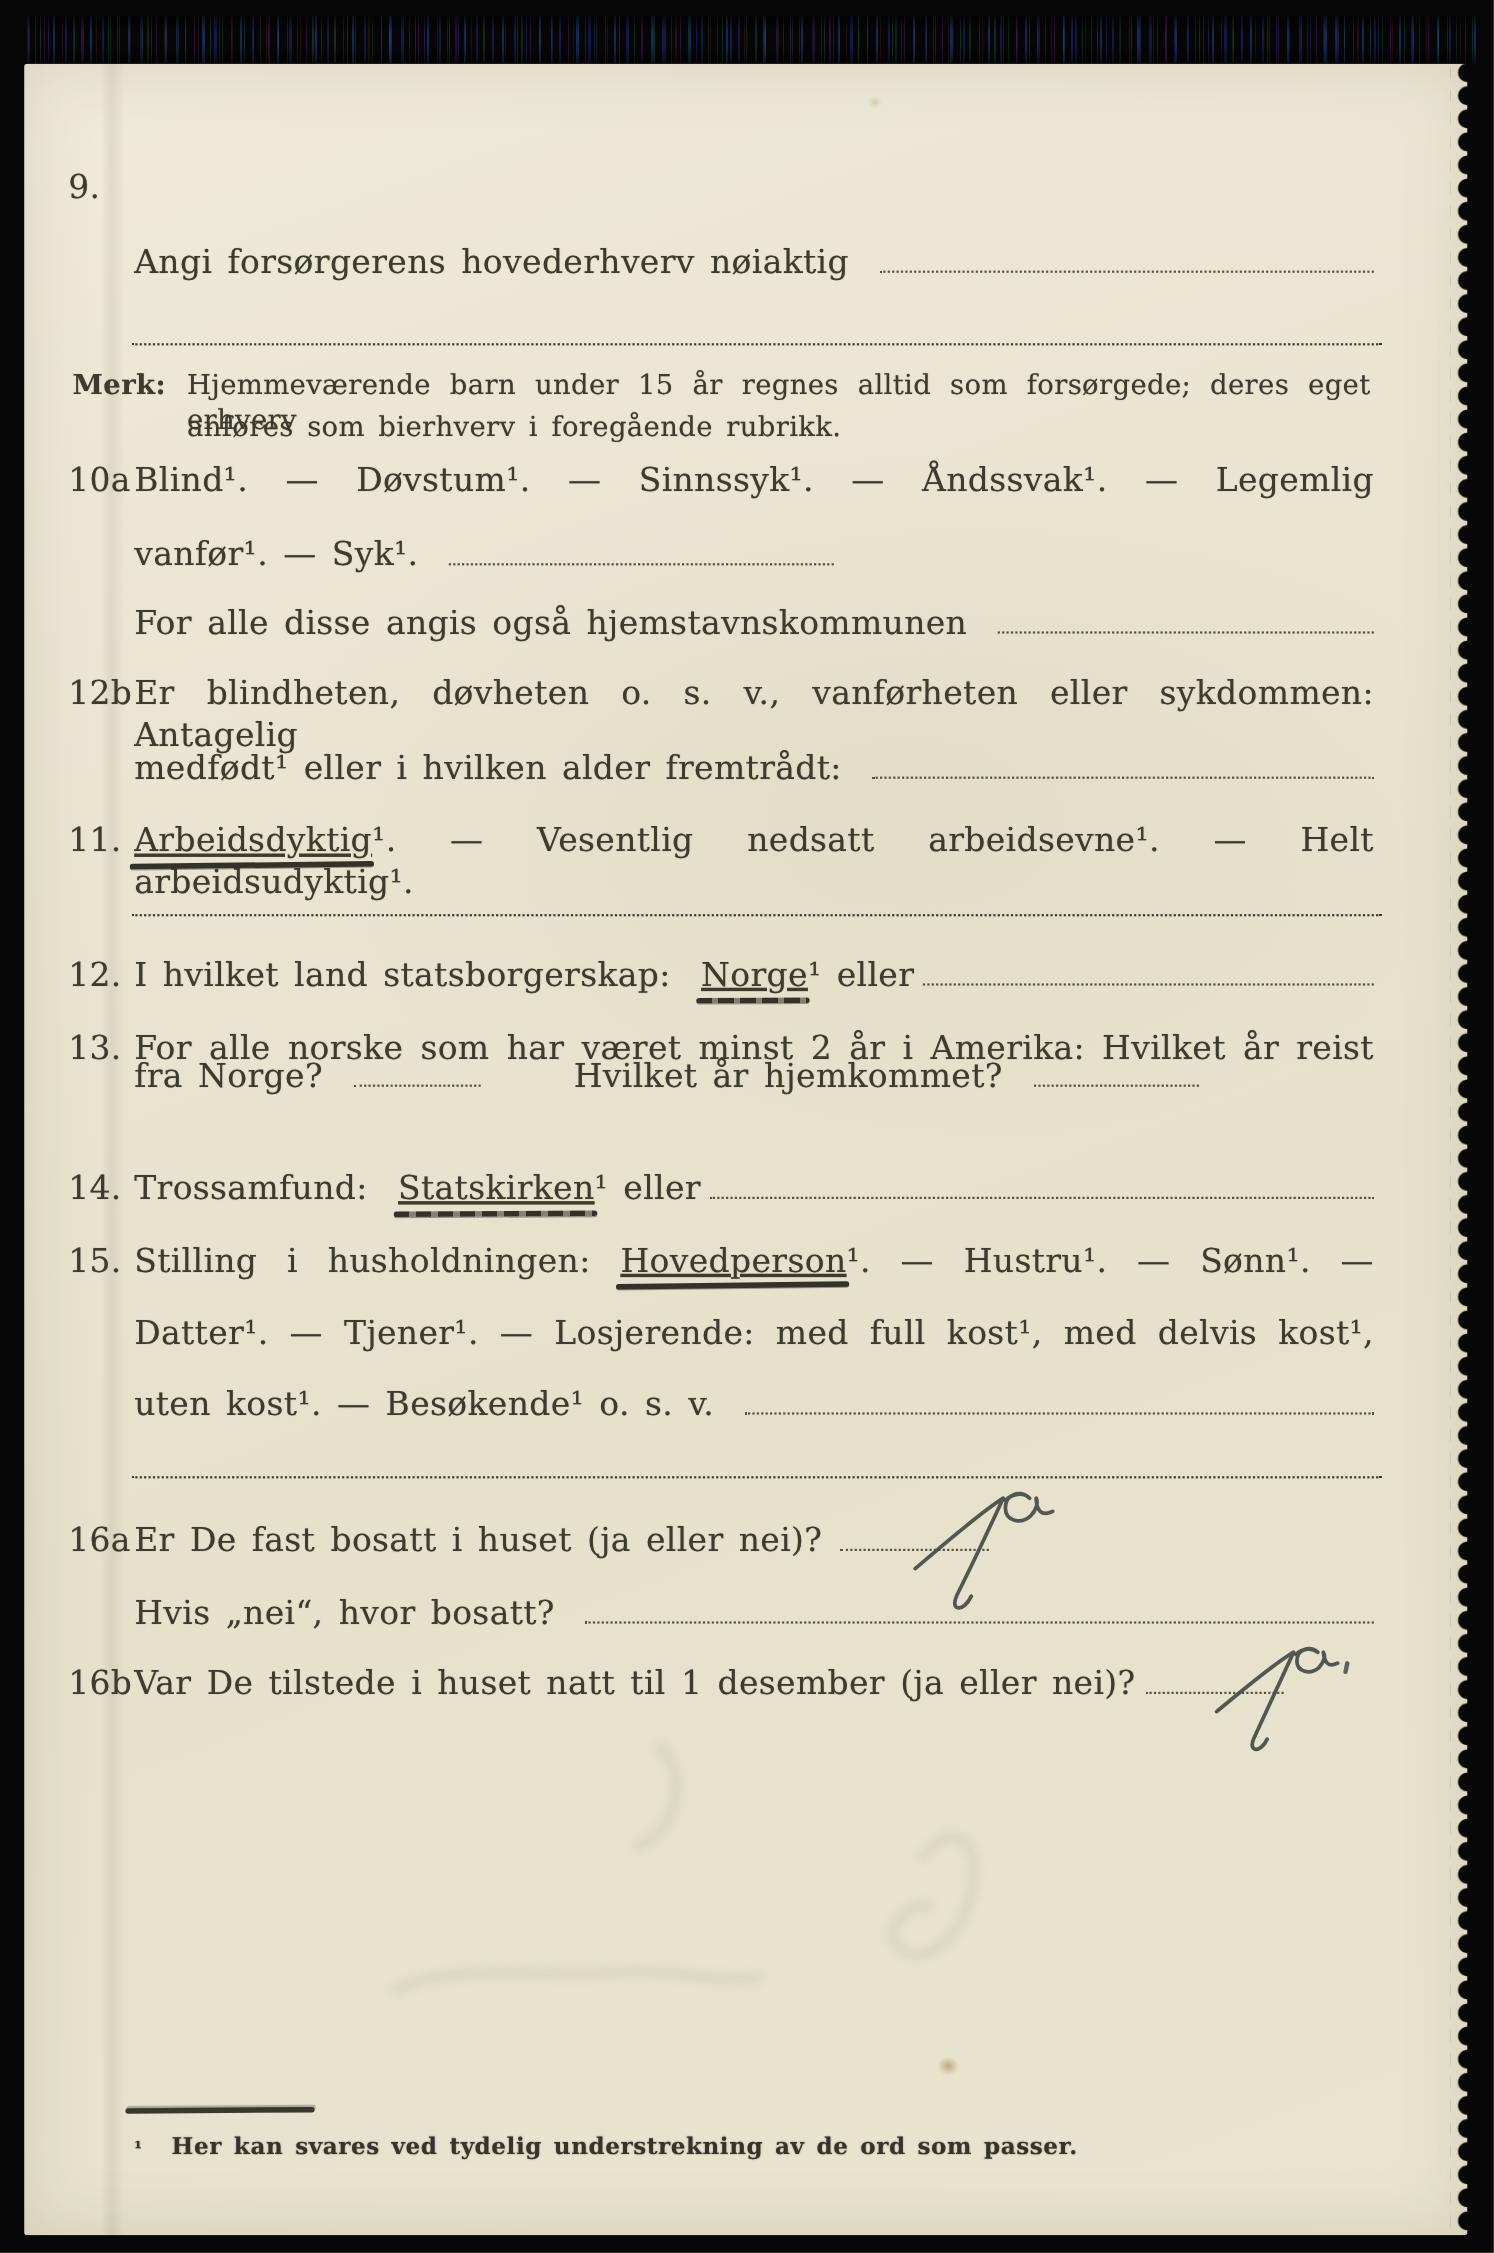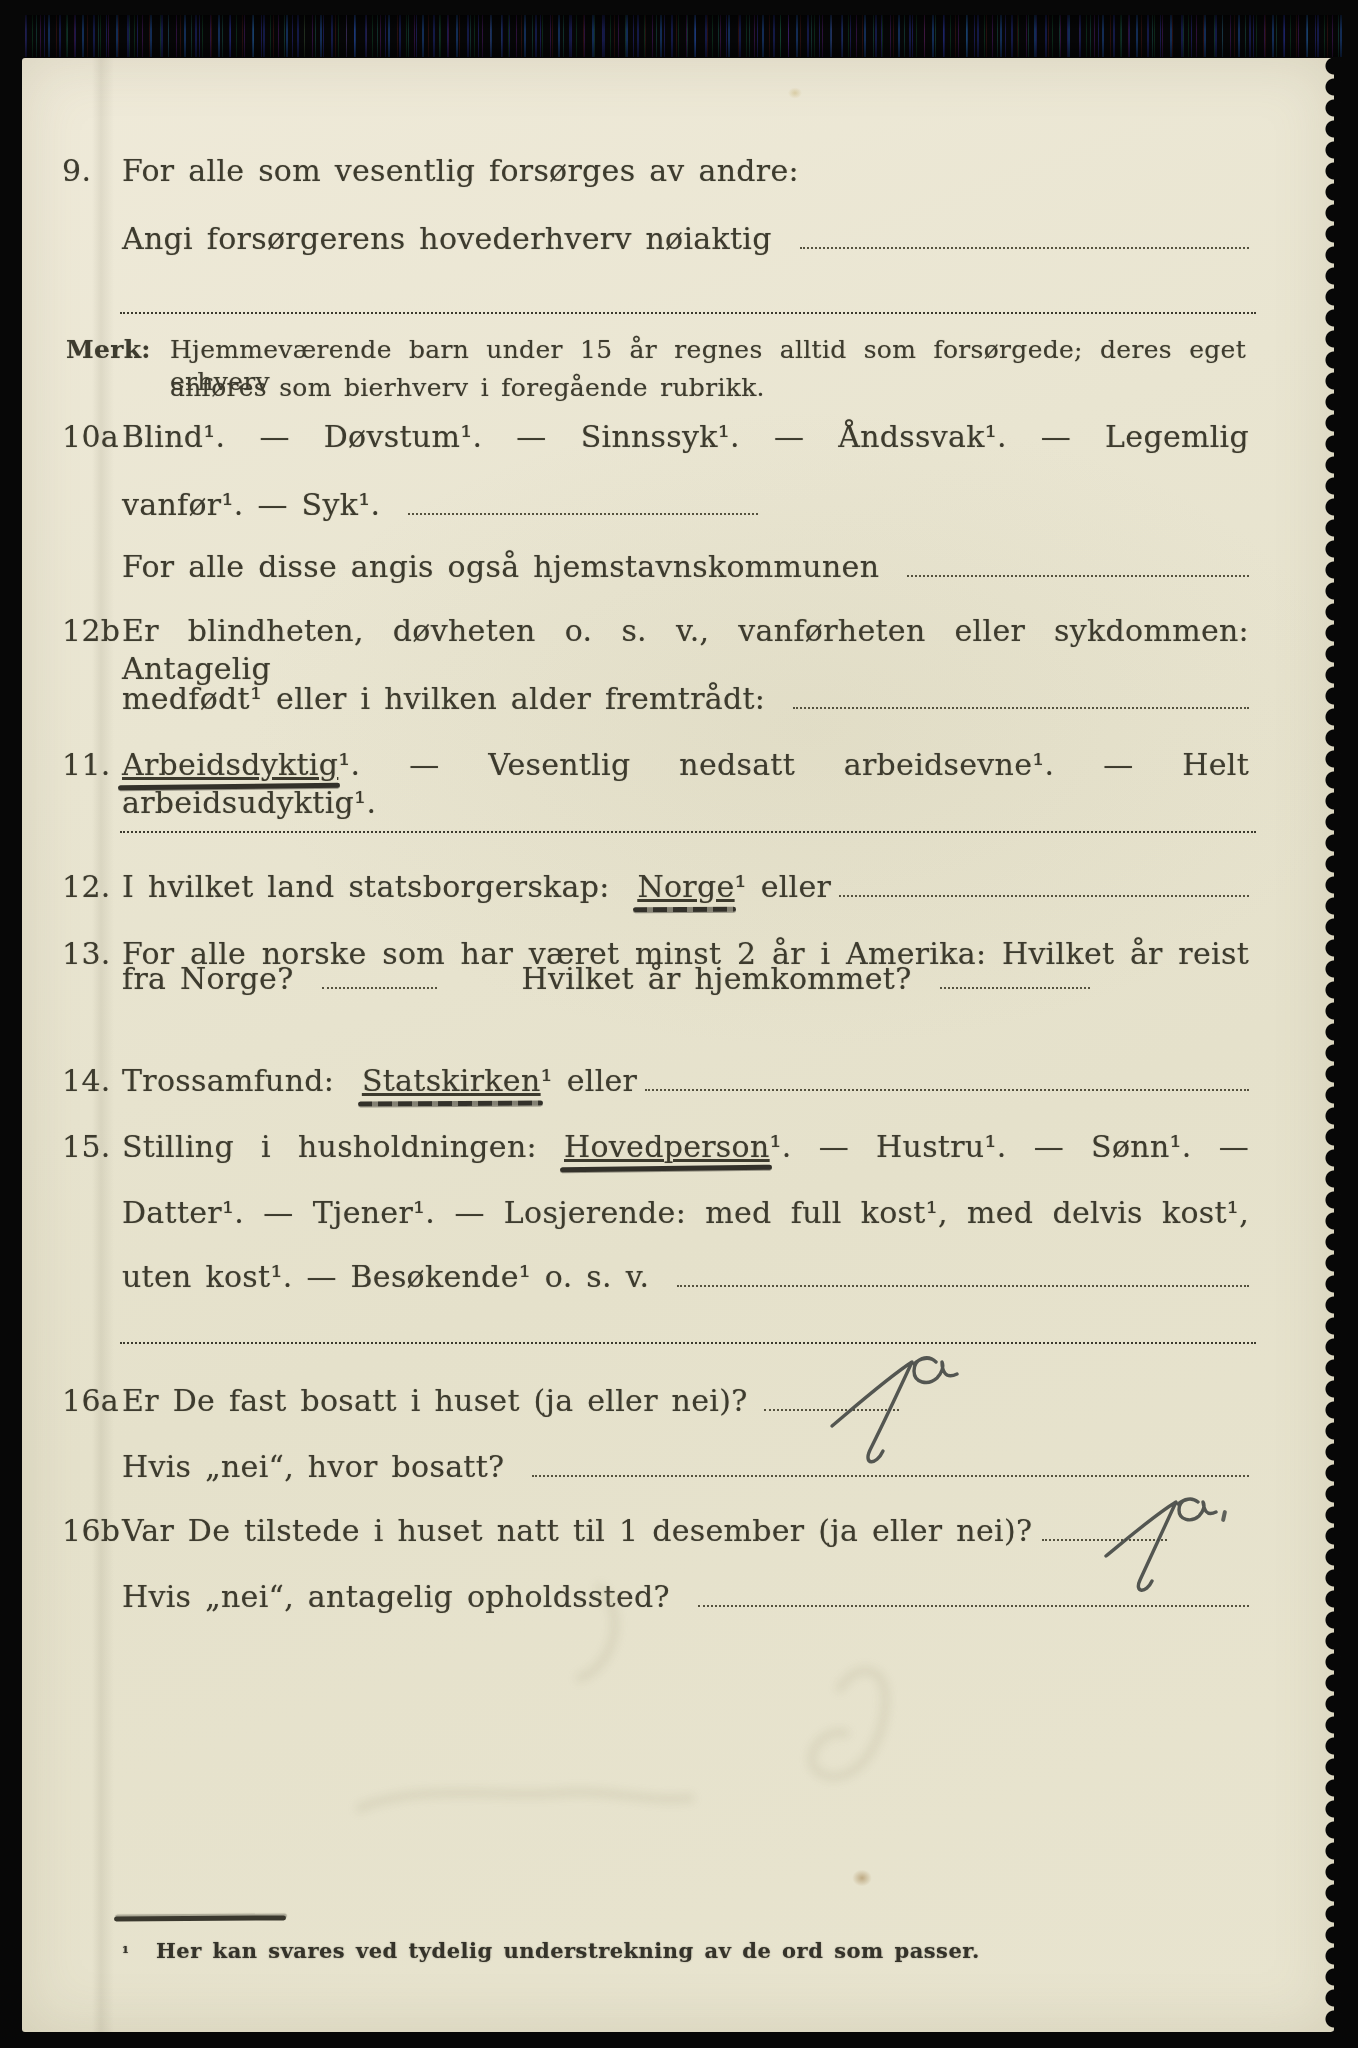--- a/index.html
+++ b/index.html
@@ -110,21 +110,20 @@
 </style>
 </head>
 <body>
 
 <div class="film-noise"></div>
 
 <div class="paper">
 
   <div class="row" style="top:94px">
     <span class="num">9.</span>
-    <span class="txt">For alle som vesentlig forsørges av andre:</span>
   </div>
   <div class="row indent" style="top:162px">
     <span class="txt">Angi forsørgerens hovederhverv nøiaktig</span>
     <span class="fill grow"></span>
   </div>
 
   <div class="sep" style="top:242px"></div>
 
   <div class="row merk-row" style="top:276px;left:44px;right:88px">
     <span class="label">Merk:</span>
@@ -210,24 +209,20 @@
   </div>
   <div class="row indent" style="top:1390px">
     <span class="txt">Hvis „nei“, hvor bosatt?</span>
     <span class="fill grow"></span>
   </div>
 
   <div class="row" style="top:1454px">
     <span class="num">16b</span>
     <span class="txt">Var De tilstede i huset natt til 1 desember (ja eller nei)?</span>
     <span class="fill" style="width:125px;margin-left:10px"></span>
-  </div>
-  <div class="row indent" style="top:1520px">
-    <span class="txt">Hvis „nei“, antagelig opholdssted?</span>
-    <span class="fill grow"></span>
   </div>
 
   <div class="handwriting" style="left:796px;top:1296px">
     <span class="sr">ja</span>
     <svg width="150" height="118" viewBox="0 0 150 118">
       <path class="stroke" d="M14 72 C 40 50, 72 22, 94 8 C 82 34, 64 72, 52 96 C 45 111, 58 112, 65 97"></path>
       <path class="stroke" d="M96 10 C 102 4, 112 2, 118 8 M118 8 C 110 0, 96 4, 96 17 C 96 29, 110 32, 119 24 C 124 19, 126 12, 124 8 C 124 16, 127 26, 139 20"></path>
     </svg>
   </div>
   <div class="handwriting" style="left:1072px;top:1438px">

